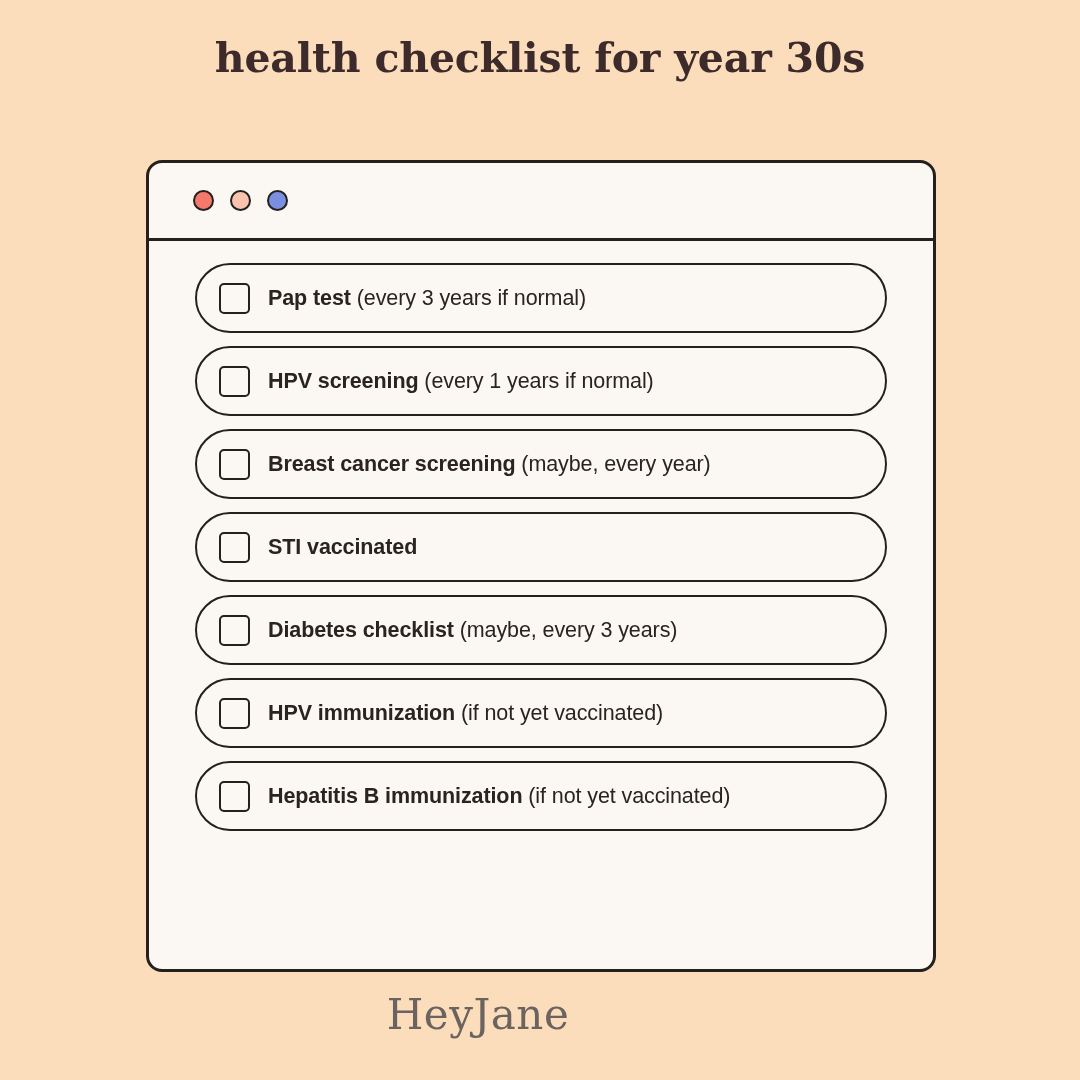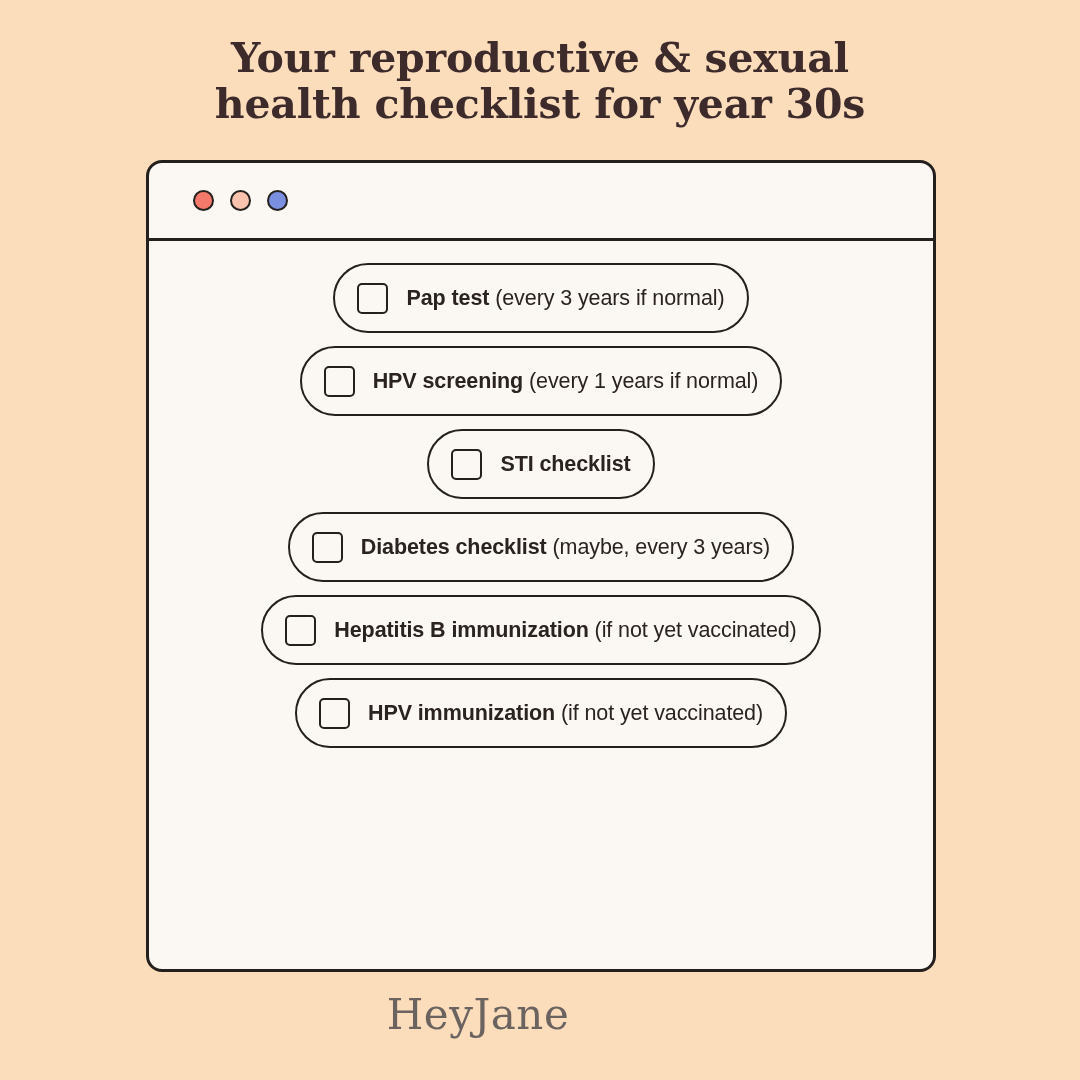--- a/index.html
+++ b/index.html
@@ -65,21 +65,20 @@
   }
   .dot.red { background: #f4796b; }
   .dot.peach { background: #f9c3ae; }
   .dot.blue { background: #7b8fe0; }
   .list {
     padding: 22px 46px 0 46px;
     box-sizing: border-box;
     display: flex;
     flex-direction: column;
     gap: 13px;
-    align-items: center;
   }
   .item {
     border: 2.5px solid #24201d;
     border-radius: 36px;
     background: #fbf7f2;
     min-height: 70px;
     box-sizing: border-box;
     display: flex;
     align-items: center;
     padding: 8px 22px 8px 22px;
@@ -118,21 +117,20 @@
   }
   .brand .hey { font-weight: normal; }
   .brand .jane { font-weight: normal; }
 </style>
 </head>
 <body>
 
 <div class="poster">
 
   <div class="headline">
-    <span class="line">Your reproductive &amp; sexual</span>
     <span class="line">health checklist for year 30s</span>
   </div>
 
   <div class="window">
     <div class="titlebar">
       <span class="dot red"></span>
       <span class="dot peach"></span>
       <span class="dot blue"></span>
     </div>
 
@@ -141,40 +139,44 @@
       <div class="item">
         <span class="checkbox"></span>
         <span class="label"><b>Pap test</b><span class="note"> (every 3 years if normal)</span></span>
       </div>
 
       <div class="item">
         <span class="checkbox"></span>
         <span class="label"><b>HPV screening</b><span class="note"> (every 1 years if normal)</span></span>
       </div>
 
+      <div class="item">
+        <span class="checkbox"></span>
+        <span class="label"><b>Breast cancer screening</b><span class="note"> (maybe, every year)</span></span>
+      </div>
 
       <div class="item">
         <span class="checkbox"></span>
-        <span class="label"><b>STI checklist</b><span class="note"></span></span>
+        <span class="label"><b>STI vaccinated</b><span class="note"></span></span>
       </div>
 
       <div class="item">
         <span class="checkbox"></span>
         <span class="label"><b>Diabetes checklist</b><span class="note"> (maybe, every 3 years)</span></span>
       </div>
 
 
       <div class="item">
         <span class="checkbox"></span>
-        <span class="label"><b>Hepatitis B immunization</b><span class="note"> (if not yet vaccinated)</span></span>
+        <span class="label"><b>HPV immunization</b><span class="note"> (if not yet vaccinated)</span></span>
       </div>
 
       <div class="item">
         <span class="checkbox"></span>
-        <span class="label"><b>HPV immunization</b><span class="note"> (if not yet vaccinated)</span></span>
+        <span class="label"><b>Hepatitis B immunization</b><span class="note"> (if not yet vaccinated)</span></span>
       </div>
 
     </div>
   </div>
 
   <div class="brand">
     <span class="hey">Hey</span><span class="jane">Jane</span>
   </div>
 
 </div>

